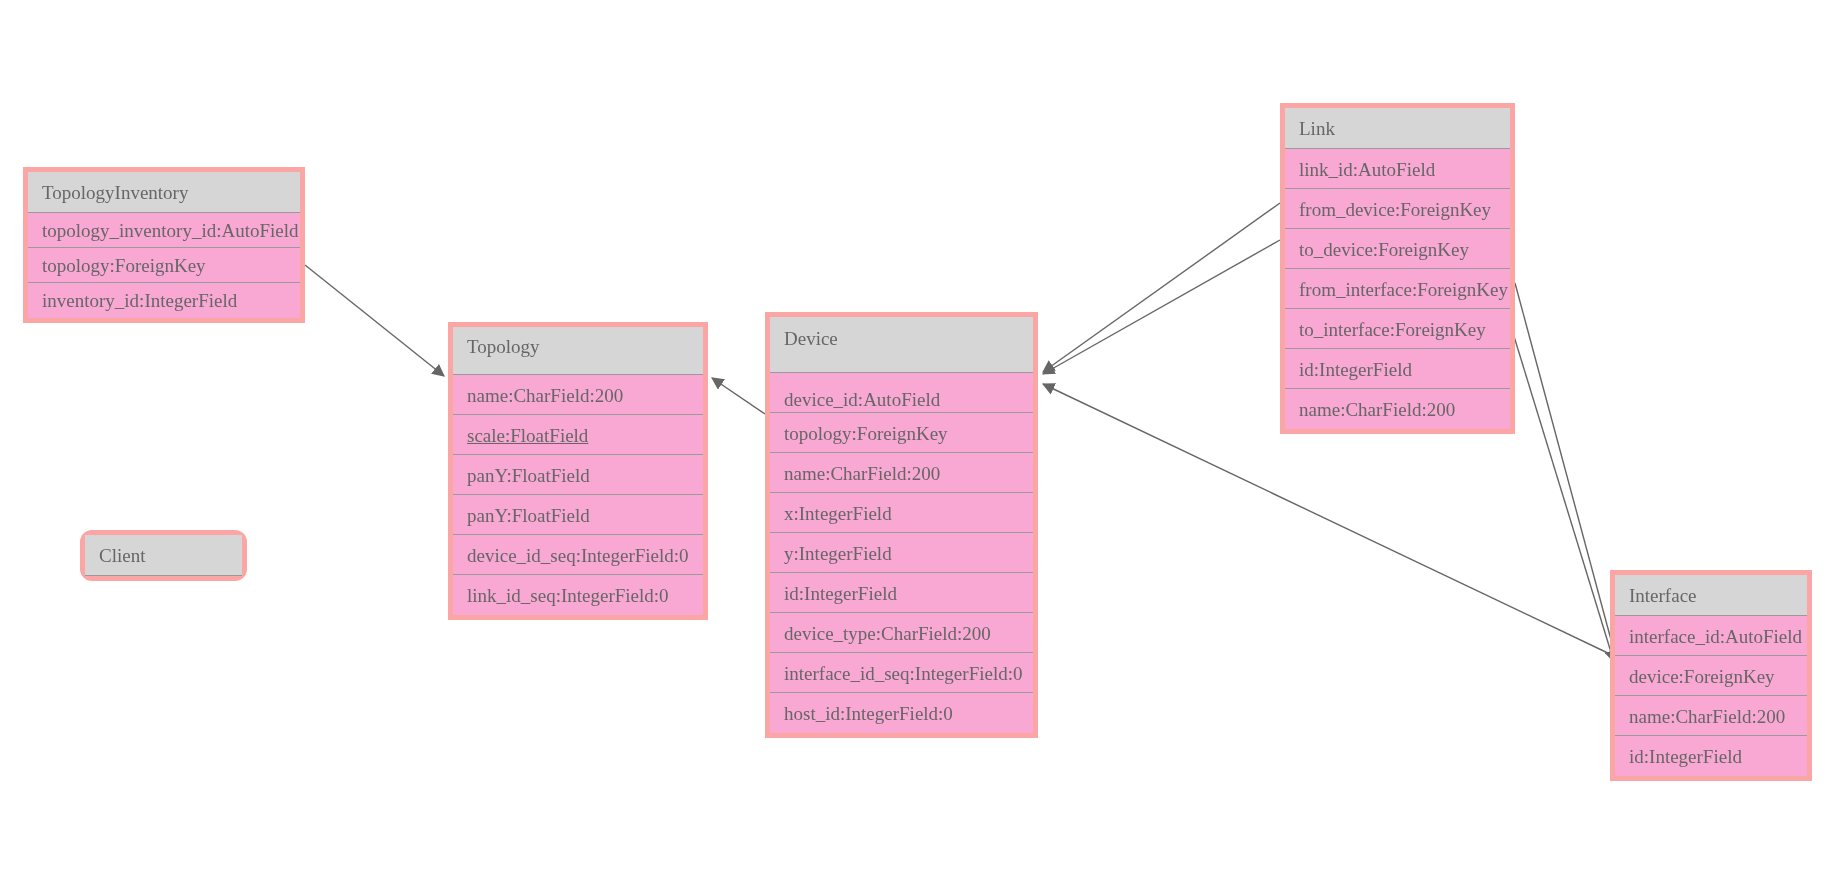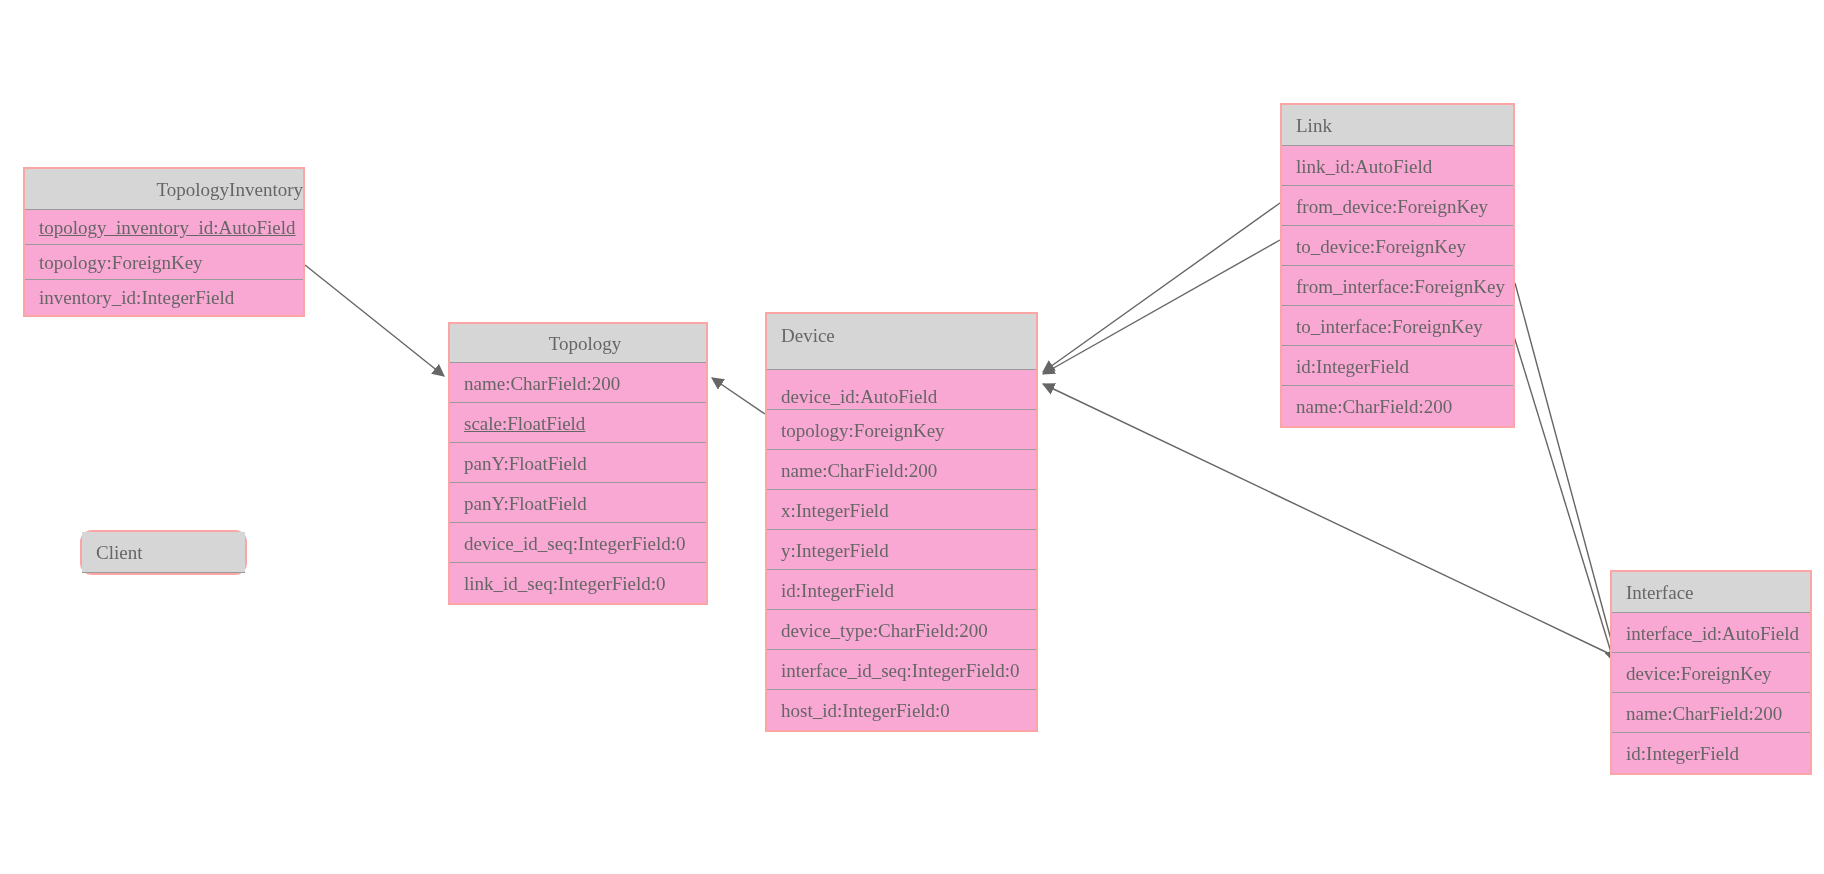--- a/index.html
+++ b/index.html
@@ -19,21 +19,21 @@
     position: absolute;
     left: 0;
     top: 0;
     width: 1824px;
     height: 874px;
     pointer-events: none;
   }
   .entity {
     position: absolute;
     box-sizing: border-box;
-    border: 2px solid #fca5a5;
+    border: 5px solid #fca5a5;
     background: #ffffff;
     z-index: 2;
   }
   .entity-header {
     box-sizing: border-box;
     background: #d6d6d6;
     border-bottom: 1px solid #9a9a9a;
     color: #666666;
     font-size: 19px;
     line-height: 1;
@@ -76,29 +76,29 @@
         <polyline points="1280,203 1043,372" fill="none" stroke="#666666" stroke-width="1.4" marker-end="url(#arrowhead)"></polyline>
         <polyline points="1280,240 1043,374" fill="none" stroke="#666666" stroke-width="1.4" marker-end="url(#arrowhead)"></polyline>
         <polyline points="1612,655 1043,384" fill="none" stroke="#666666" stroke-width="1.4" marker-end="url(#arrowhead)"></polyline>
         <polyline points="1515,283 1617,662" fill="none" stroke="#666666" stroke-width="1.4" marker-end="url(#arrowhead)"></polyline>
         <polyline points="1509,320 1614,662" fill="none" stroke="#666666" stroke-width="1.4" marker-end="url(#arrowhead)"></polyline>
       </g>
   </svg>
 
   <div id="entities">
       <div class="entity" style="left: 23px; top: 167px; width: 282px;">
-        <div class="entity-header" style="height: 41px; padding-top: 11px; text-align: right;">TopologyInventory</div>
+        <div class="entity-header" style="height: 41px; padding-top: 11px;">TopologyInventory</div>
         <div class="entity-fields">
-          <div class="field-row" style="height: 35px; padding-top: 8px; text-decoration: underline;">topology_inventory_id:AutoField</div>
+          <div class="field-row" style="height: 35px; padding-top: 8px;">topology_inventory_id:AutoField</div>
           <div class="field-row" style="height: 35px; padding-top: 8px;">topology:ForeignKey</div>
           <div class="field-row" style="height: 35px; padding-top: 8px;">inventory_id:IntegerField</div>
         </div>
       </div>
       <div class="entity" style="left: 448px; top: 322px; width: 260px;">
-        <div class="entity-header" style="height: 39px; padding-top: 10px; text-align: center;">Topology</div>
+        <div class="entity-header" style="height: 48px; padding-top: 10px;">Topology</div>
         <div class="entity-fields">
           <div class="field-row" style="height: 40px; padding-top: 11px;">name:CharField:200</div>
           <div class="field-row" style="height: 40px; padding-top: 11px; text-decoration: underline;">scale:FloatField</div>
           <div class="field-row" style="height: 40px; padding-top: 11px;">panY:FloatField</div>
           <div class="field-row" style="height: 40px; padding-top: 11px;">panY:FloatField</div>
           <div class="field-row" style="height: 40px; padding-top: 11px;">device_id_seq:IntegerField:0</div>
           <div class="field-row" style="height: 40px; padding-top: 11px;">link_id_seq:IntegerField:0</div>
         </div>
       </div>
       <div class="entity" style="left: 765px; top: 312px; width: 273px;">

